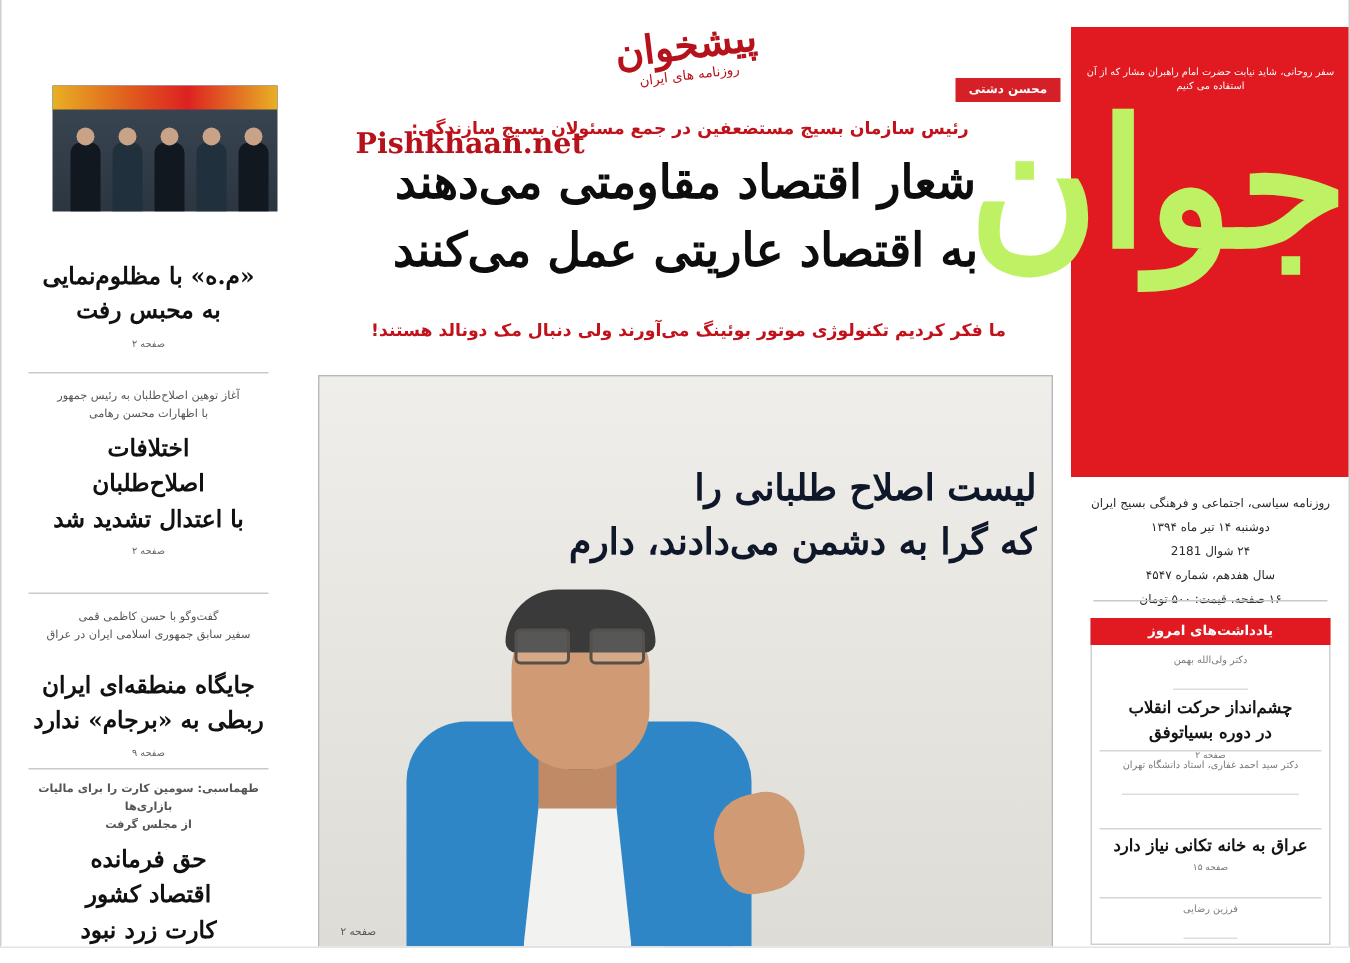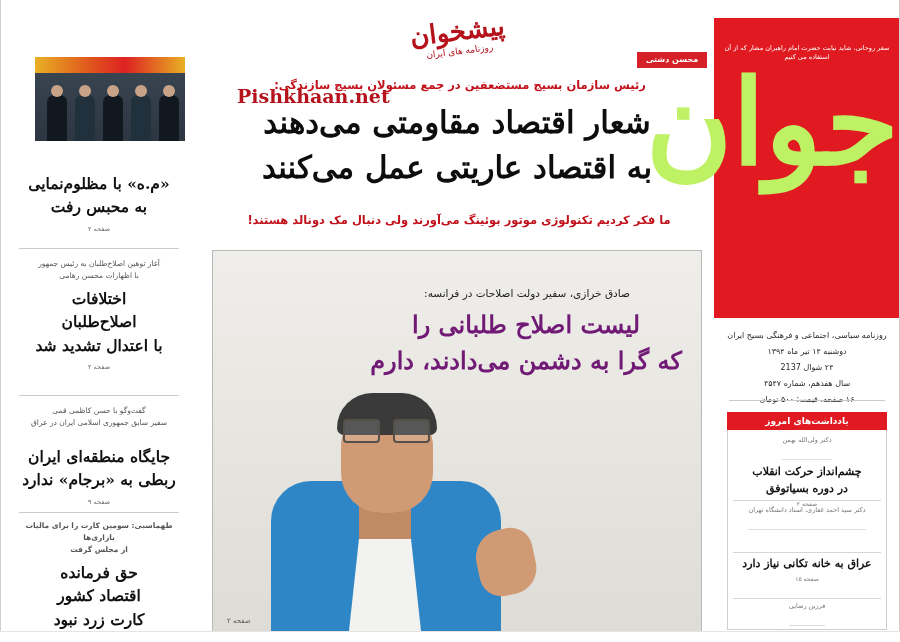--- a/index.html
+++ b/index.html
@@ -206,26 +206,25 @@
     width: 320px;
     text-align: center;
     font-size: 10.5px;
     color: #222;
   }
   .photo-caption-head {
     position: absolute;
     right: 10px;
     top: 56px;
     width: 330px;
-    text-align: center;
     font-family: "DejaVu Serif", serif;
     font-weight: bold;
     font-size: 24px;
     line-height: 1.5;
-    color: #701a75;
+    color: #0f172a;
   }
   .photo-page {
     position: absolute;
     left: 14px;
     bottom: 6px;
     font-size: 7px;
     color: #555;
   }
   
   .portrait {
@@ -518,39 +517,38 @@
         <div class="p-shirt"></div>
         <div class="p-neck"></div>
         <div class="p-beard"></div>
         <div class="p-head"></div>
         <div class="p-hair"></div>
         <div class="p-glass l"></div>
         <div class="p-glass r"></div>
         <div class="p-hand"></div>
       </div>
 
-      <div class="photo-caption-kicker">صادق خرازی، سفیر دولت اصلاحات در فرانسه:</div>
       <div class="photo-caption-head">
         <div>لیست اصلاح طلبانی را</div>
         <div>که گرا به دشمن می‌دادند، دارم</div>
       </div>
       <div class="photo-page">صفحه ۲</div>
     </div>
   </div>
 
   <div class="right-col">
     <div class="masthead-red">
       <div class="masthead-top-line">سفر روحانی، شاید نیابت حضرت امام راهبران مشار که از آن استفاده می کنیم</div>
       <div class="masthead-word">جوان</div>
     </div>
 
     <div class="masthead-meta">
       <div>روزنامه سیاسی، اجتماعی و فرهنگی بسیج ایران</div>
       <div>دوشنبه ۱۴ تیر ماه ۱۳۹۴</div>
-      <div>۲۴ شوال 2137</div>
+      <div>۲۴ شوال 2181</div>
       <div>سال هفدهم، شماره ۴۵۴۷</div>
       <div>۱۶ صفحه، قیمت: ۵۰۰ تومان</div>
     </div>
     <div class="meta-rule" style="top:400px;"></div>
 
     <div class="brief-box"></div>
     <div class="brief-title">یادداشت‌های امروز</div>
 
     <div class="brief-item" style="top:436px;">
       <div class="brief-author"><span class="author-line">دکتر ولی‌الله بهمن</span></div>

